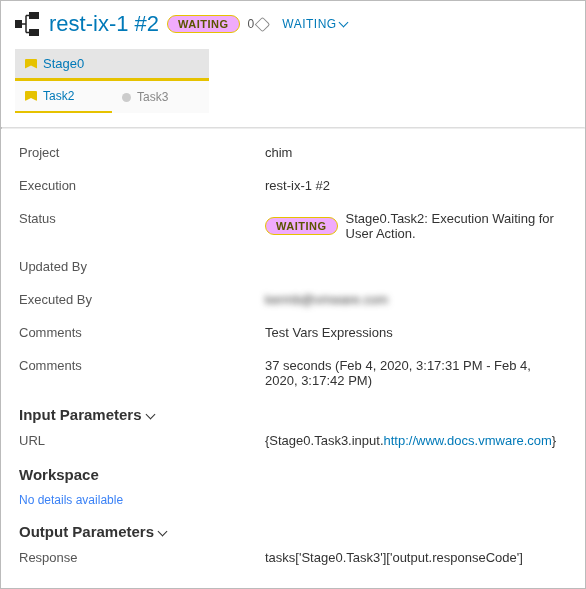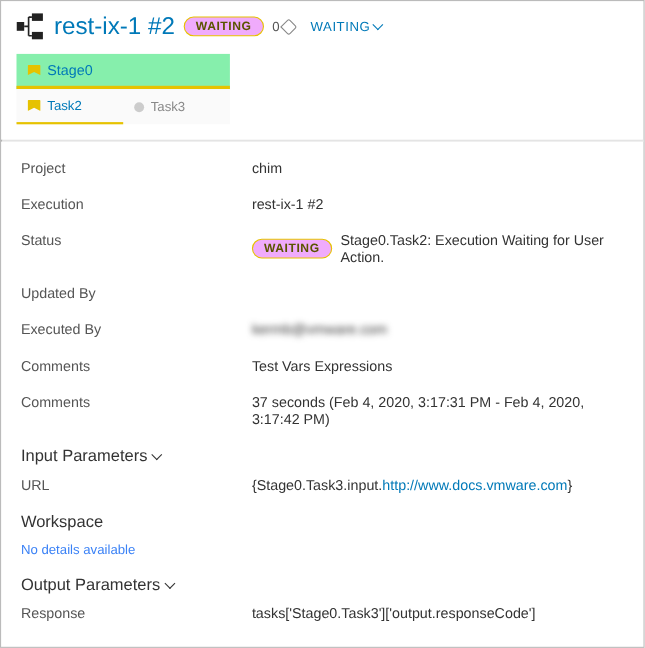--- a/index.html
+++ b/index.html
@@ -53,21 +53,21 @@
     margin-left: 6px;
   }
   .stage-area {
     padding: 4px 14px 14px 14px;
   }
   .stage-box {
     width: 194px;
     border-radius: 2px;
   }
   .stage-header {
-    background: #86efac;
+    background: #e5e5e5;
     border-bottom: 3px solid #e6c200;
     padding: 7px 10px;
     display: flex;
     align-items: center;
     gap: 6px;
   }
   .stage-header .label { color: #0079b8; font-size: 13px; }
   .task-row {
     display: flex;
     background: #fafafa;
@@ -99,35 +99,37 @@
   }
   .row .key {
     width: 210px;
     color: #555;
     font-size: 13px;
   }
   .row .value {
     flex: 1;
     color: #333;
     font-size: 13px;
+    margin-left: 36px;
   }
   .link { color: #0079b8; }
   .status-inline {
     display: flex;
     align-items: center;
     gap: 8px;
   }
   .section-header {
     font-size: 15px;
     color: #333;
     margin: 8px 0 10px 0;
     display: flex;
     align-items: center;
     gap: 5px;
     cursor: pointer;
+    font-weight: bold;
   }
   .muted { color: #3b82f6; margin-bottom: 16px; font-size: 12px; }
   .blurred { filter: blur(3px); color: #777; user-select:none; }
   .env-icon {
     display:inline-block; width:12px; height:10px;
     background: currentColor;
     clip-path: polygon(0 0, 100% 0, 100% 100%, 50% 70%, 0 100%);
     border-radius:1px;
   }
   .env-yellow { color:#e6c200; }

